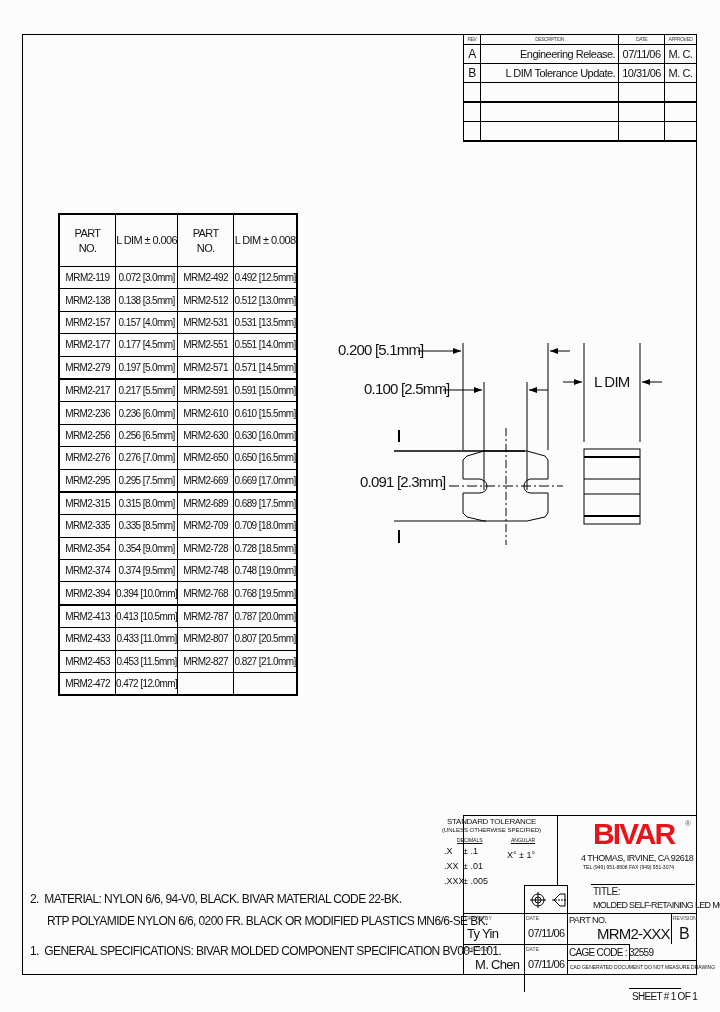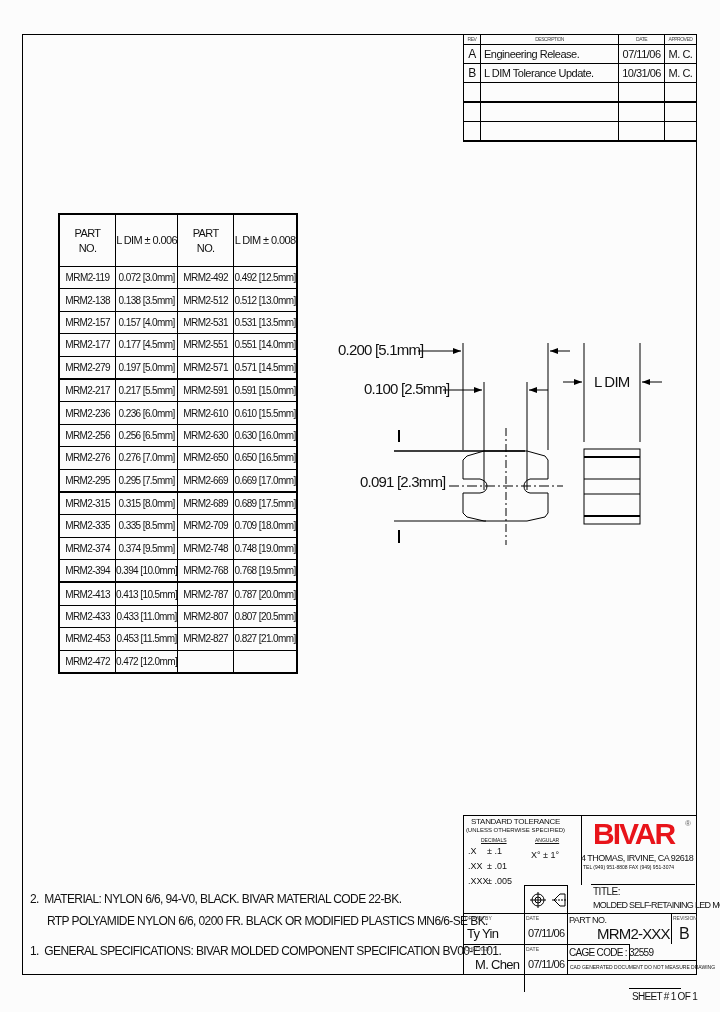--- a/index.html
+++ b/index.html
@@ -5,21 +5,21 @@
   html, body { margin:0; padding:0; background:#fcfcfc; }
   body { width:720px; height:1012px; position:relative; overflow:hidden;
          font-family:"Liberation Sans", sans-serif; color:#111; }
   .abs { position:absolute; }
   .frame { position:absolute; left:22px; top:34px; width:675px; height:941px;
            border:1px solid #000; box-sizing:border-box; }
 
   
   .rev { position:absolute; left:463px; top:34px; width:234px; border-collapse:collapse; }
   .rev td { border:1px solid #000; height:18px; padding:0 3px; font-size:11px;
-            letter-spacing:-0.5px; white-space:nowrap; }
+            letter-spacing:-0.5px; white-space:nowrap;text-align:right; }
   .rev tr.hdr td { height:10px; font-size:5px; color:#444; border-top:none; }
   .rev td.c-ltr { width:10px; font-size:12px; text-align:center; }
   .rev td.c-date { width:34px; text-align:center; }
   .rev td.c-appr { width:25px; text-align:center; }
   .rev tr.thick td { border-bottom:2px solid #000; }
 
   
   .parts { position:absolute; left:58px; top:213px; width:240px; border-collapse:collapse; }
   .parts th, .parts td { border:1px solid #000; text-align:center; font-weight:normal;
             font-size:10px; letter-spacing:-0.6px; white-space:nowrap; padding:0; }
@@ -158,20 +158,26 @@
         <td>MRM2-315</td>
         <td>0.315 [8.0mm]</td>
         <td>MRM2-689</td>
         <td>0.689 [17.5mm]</td>
       </tr>
       <tr>
         <td>MRM2-335</td>
         <td>0.335 [8.5mm]</td>
         <td>MRM2-709</td>
         <td>0.709 [18.0mm]</td>
+      </tr>
+      <tr>
+        <td>MRM2-354</td>
+        <td>0.354 [9.0mm]</td>
+        <td>MRM2-728</td>
+        <td>0.728 [18.5mm]</td>
       </tr>
       <tr>
         <td>MRM2-374</td>
         <td>0.374 [9.5mm]</td>
         <td>MRM2-748</td>
         <td>0.748 [19.0mm]</td>
       </tr>
       <tr class="sep">
         <td>MRM2-394</td>
         <td>0.394 [10.0mm]</td>
@@ -248,21 +254,21 @@
 <div class="dim-label" style="left:364px;top:380px">0.100 [2.5mm]</div>
 <div class="dim-label" style="left:360px;top:473px">0.091 [2.3mm]</div>
 <div class="dim-label" style="left:594px;top:373px">L DIM</div>
 
 <div class="note" style="top:892px"><span>2.</span>&nbsp; <span>MATERIAL: NYLON 6/6, 94-V0, BLACK.  BIVAR MATERIAL CODE 22-BK.</span></div>
 <div class="note" style="top:914px;left:47px">RTP POLYAMIDE NYLON 6/6, 0200 FR. BLACK OR MODIFIED PLASTICS MN6/6-SE BK.</div>
 <div class="note" style="top:944px"><span>1.</span>&nbsp; <span>GENERAL SPECIFICATIONS: BIVAR MOLDED COMPONENT SPECIFICATION BV00-E101.</span></div>
 
 <div class="tb" style="left:463px;top:815px;width:234px;height:160px;border:1px solid #000"></div>
 
-<div class="tb" style="left:463px;top:815px;width:119px;height:70px;border-width:0 1px 0 0">
+<div class="tb" style="left:439px;top:815px;width:119px;height:70px;border-width:0 1px 0 0">
   <div class="abs" style="left:0;width:105px;top:2px;text-align:center;font-size:8px;letter-spacing:-0.3px">STANDARD TOLERANCE</div>
   <div class="abs" style="left:0;width:105px;top:12px;text-align:center;font-size:6px">(UNLESS OTHERWISE SPECIFIED)</div>
   <div class="abs" style="left:18px;top:22px;font-size:5px;text-decoration:underline">DECIMALS</div>
   <div class="abs" style="left:72px;top:22px;font-size:5px;text-decoration:underline">ANGULAR</div>
   <div class="abs" style="left:5px;top:31px;font-size:9px">.X</div>
   <div class="abs" style="left:24px;top:31px;font-size:9px">± .1</div>
   <div class="abs" style="left:68px;top:35px;font-size:9px">X° ± 1°</div>
   <div class="abs" style="left:5px;top:46px;font-size:9px">.XX</div>
   <div class="abs" style="left:24px;top:46px;font-size:9px">± .01</div>
   <div class="abs" style="left:5px;top:61px;font-size:9px">.XXX</div>

